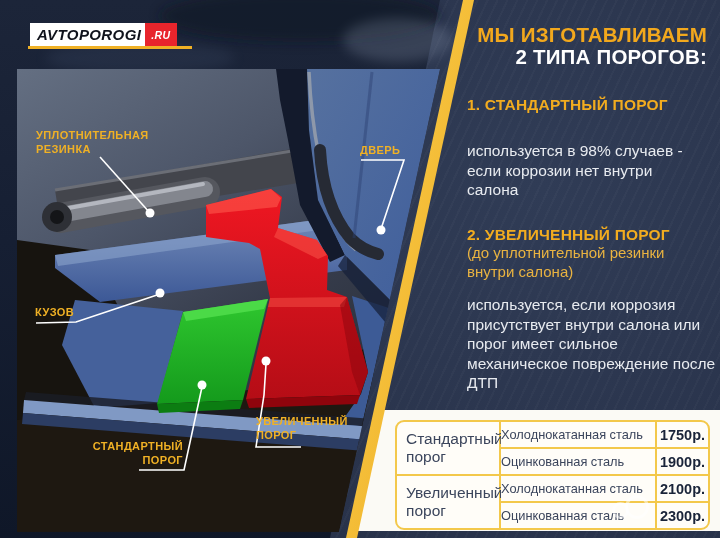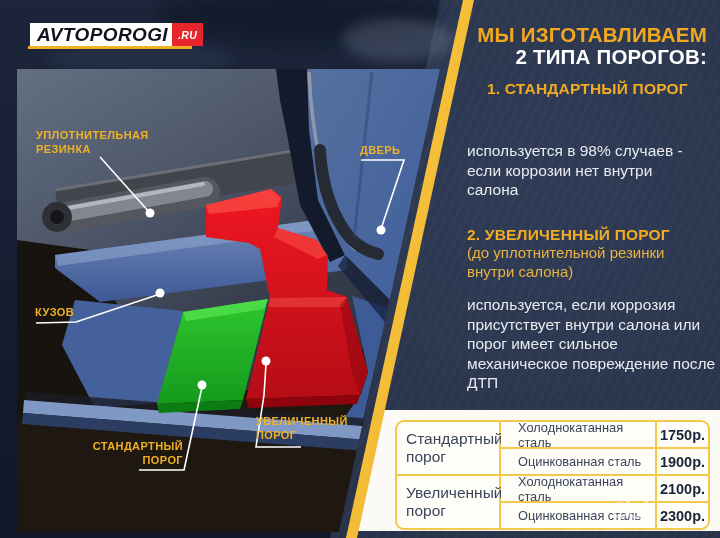--- a/index.html
+++ b/index.html
@@ -21,21 +21,21 @@
     position:absolute;inset:0;
     clip-path:polygon(378px 410px,720px 410px,720px 531px,352px 531px);
     background:#fbfaf5;
   }
   
   svg.overlay{position:absolute;inset:0;pointer-events:none;}
   
   .logo{position:absolute;left:30px;top:23px;display:flex;align-items:stretch;height:23px;}
   .logo-brand{
     background:#ffffff;color:#10131c;font-style:italic;font-weight:900;
-    font-size:19px;line-height:23px;padding:0 4px 0 7px;letter-spacing:.4px;
+    font-size:15px;line-height:23px;padding:0 4px 0 7px;letter-spacing:.4px;
   }
   .logo-tld{
     background:#e8252c;color:#ffffff;font-style:italic;font-weight:900;
     font-size:10.5px;display:flex;align-items:center;padding:0 6px;letter-spacing:.4px;text-align:right;
   }
   .logo-underline{position:absolute;left:28px;top:46px;width:164px;height:3px;background:#f0b125;}
   
   .dlabel{
     position:absolute;color:#f0b125;font-weight:800;font-size:11px;
     line-height:13.5px;letter-spacing:.4px;text-transform:uppercase;
@@ -45,33 +45,33 @@
   .dlabel.kuzov{left:35px;top:306px;width:70px;}
   .dlabel.std{left:91px;top:440px;width:92px;text-align:right;}
   .dlabel.enl{left:256px;top:415px;width:96px;}
   
   .headline{position:absolute;right:13px;top:24px;text-align:right;line-height:22px;}
   .headline .l1{color:#f2a81d;font-weight:800;font-size:20.5px;letter-spacing:.2px;}
   .headline .l2{color:#ffffff;font-weight:800;font-size:20.5px;letter-spacing:.2px;}
   .sec-title{position:absolute;left:467px;color:#f2ac1f;font-weight:800;font-size:15.5px;letter-spacing:.2px;}
   .sec-sub{position:absolute;left:467px;color:#e9b341;font-weight:400;font-size:15px;line-height:18.5px;}
   .sec-body{position:absolute;left:467px;color:#e8ebf0;font-weight:400;font-size:15.5px;line-height:19.5px;}
-  .t1{top:80px;margin-left:20px;} .st1{top:110px;width:220px;}
+  .t1{top:96px;} .st1{top:110px;width:220px;}
   .b1{top:141px;width:238px;}
   .t2{top:226px;} .st2{top:244px;width:235px;}
   .b2{top:295px;width:250px;}
   
   .price-table{
     position:absolute;left:395px;top:420px;
     display:grid;grid-template-columns:102px 154px 51px;grid-auto-rows:25px;gap:2px;
     background:#f3c84b;border:2px solid #f3c84b;border-radius:9px;overflow:hidden;
   }
   .price-table .cell{background:#fffdf8;display:flex;align-items:center;}
   .cell.type{grid-row:span 2;font-size:15.5px;color:#3b455c;line-height:18px;padding-left:9px;}
-  .cell.mat{font-size:12.8px;color:#3b455c;padding-left:17px;}
+  .cell.mat{font-size:12.8px;color:#3b455c;padding-left:0;}
   .cell.price{font-size:14.5px;font-weight:800;color:#1a2439;justify-content:center;}
   
   .watermark{
     position:absolute;left:612px;top:494px;display:flex;align-items:center;
     color:rgba(255,255,255,.55);font-weight:700;font-size:29px;letter-spacing:.5px;
   }
   .wm-circle{width:18px;height:18px;border:3px solid rgba(255,255,255,.5);border-radius:50%;margin-right:-7px;}
   .wm-circle.small{width:11px;height:11px;margin-right:-4px;margin-top:8px;}
 </style>
 </head>

